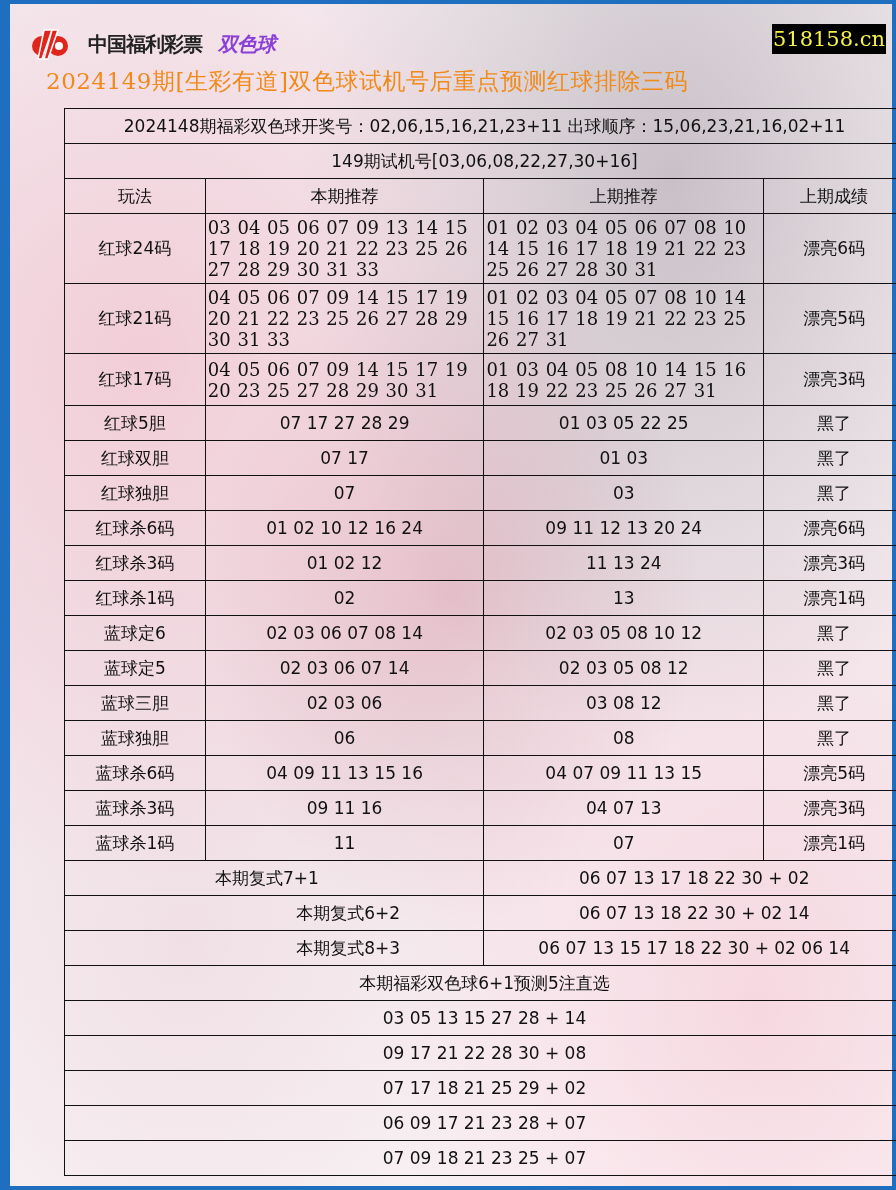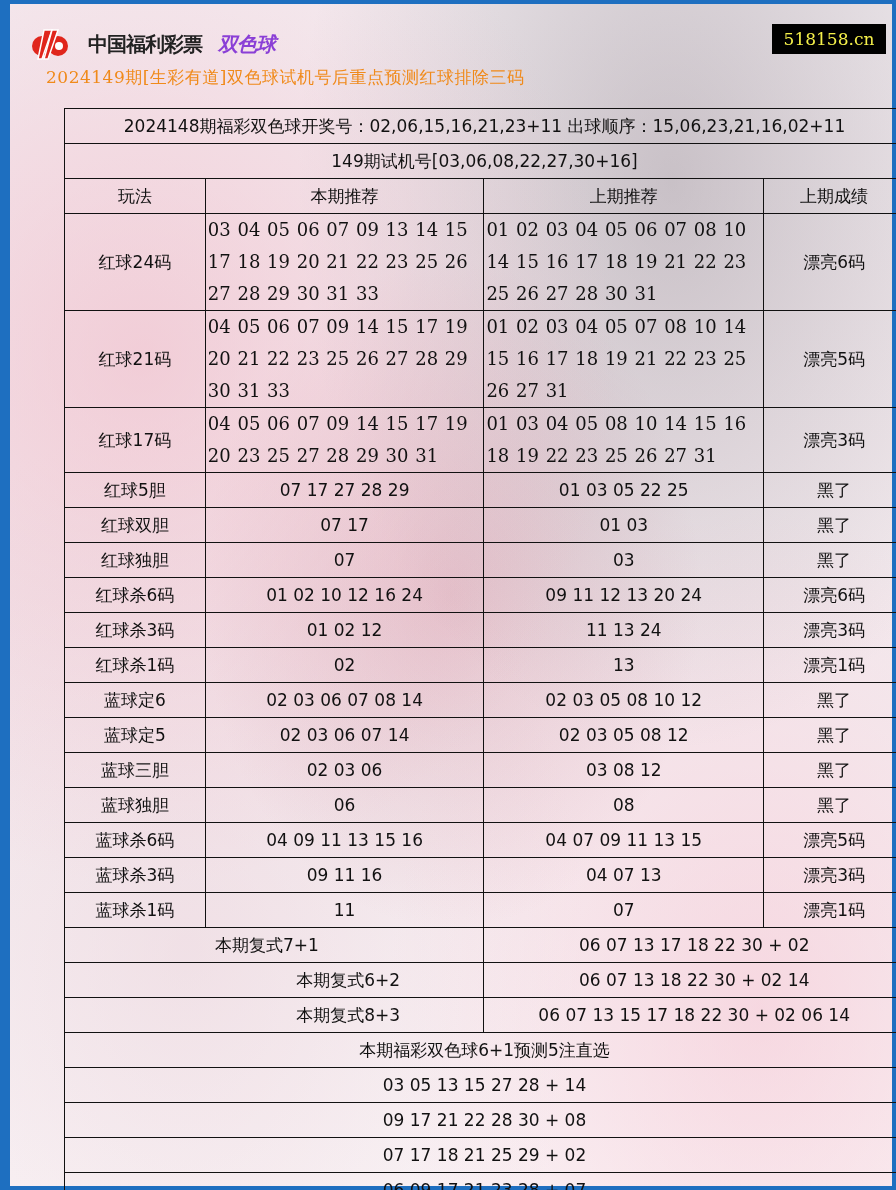--- a/index.html
+++ b/index.html
@@ -38,27 +38,27 @@
       font-weight: bold; font-style: italic; font-size: 20px;
       color: #8a3fd6;
       letter-spacing: -1px;
     }
     .site-badge {
       position: absolute; left: 762px; top: 20px;
       width: 114px; height: 30px;
       background: #000;
       color: #f5f04a;
       font-family: "DejaVu Serif", serif;
-      font-size: 17px;
+      font-size: 21px;
       display: flex; align-items: center; justify-content: center;
     }
     .title {
       position: absolute; left: 36px; top: 62px;
       font-family: "DejaVu Serif", serif;
-      font-size: 17px; color: #f08a1a;
+      font-size: 23px; color: #f08a1a;
       white-space: nowrap;
       letter-spacing: 0.5px;
     }
     table.main {
       position: absolute; left: 30px; top: 104px;
       width: 841px;
       border-collapse: collapse;
       font-family: "DejaVu Sans", sans-serif;
       font-size: 17px;
       color: #111;
@@ -69,21 +69,21 @@
       text-align: center;
       vertical-align: middle;
       height: 35px;
       padding: 0 2px;
       white-space: nowrap;
     }
     td.left-nums {
       text-align: left !important;
       font-family: "DejaVu Serif", serif;
       font-size: 18px;
-      line-height: 32px;
+      line-height: 21px;
       white-space: normal !important;
       word-spacing: 1px;
       padding: 0 2px !important;
     }
     td.fu-label { text-align: left; padding-left: 150px !important; }
     .r-multi3 { height: 70px !important; }
     .r-multi2 { height: 52px !important; padding-left: 8px; }
   </style>
 </head>
 <body>

